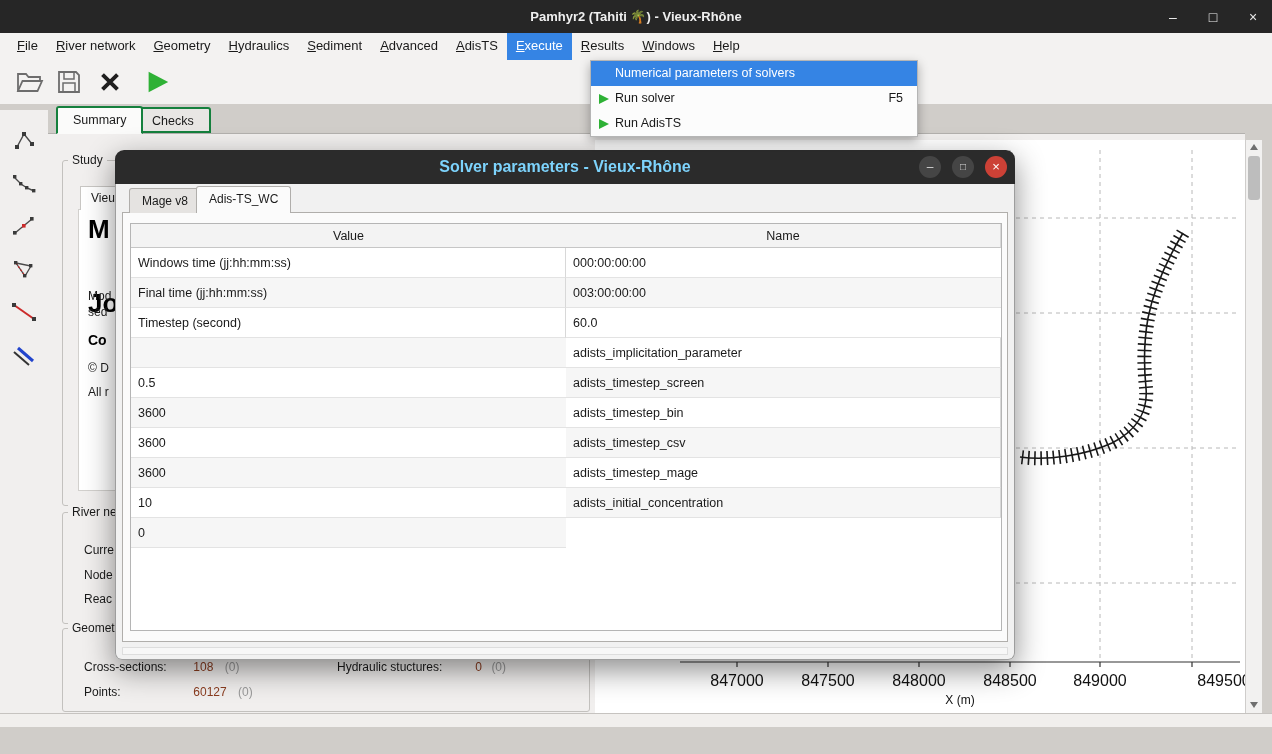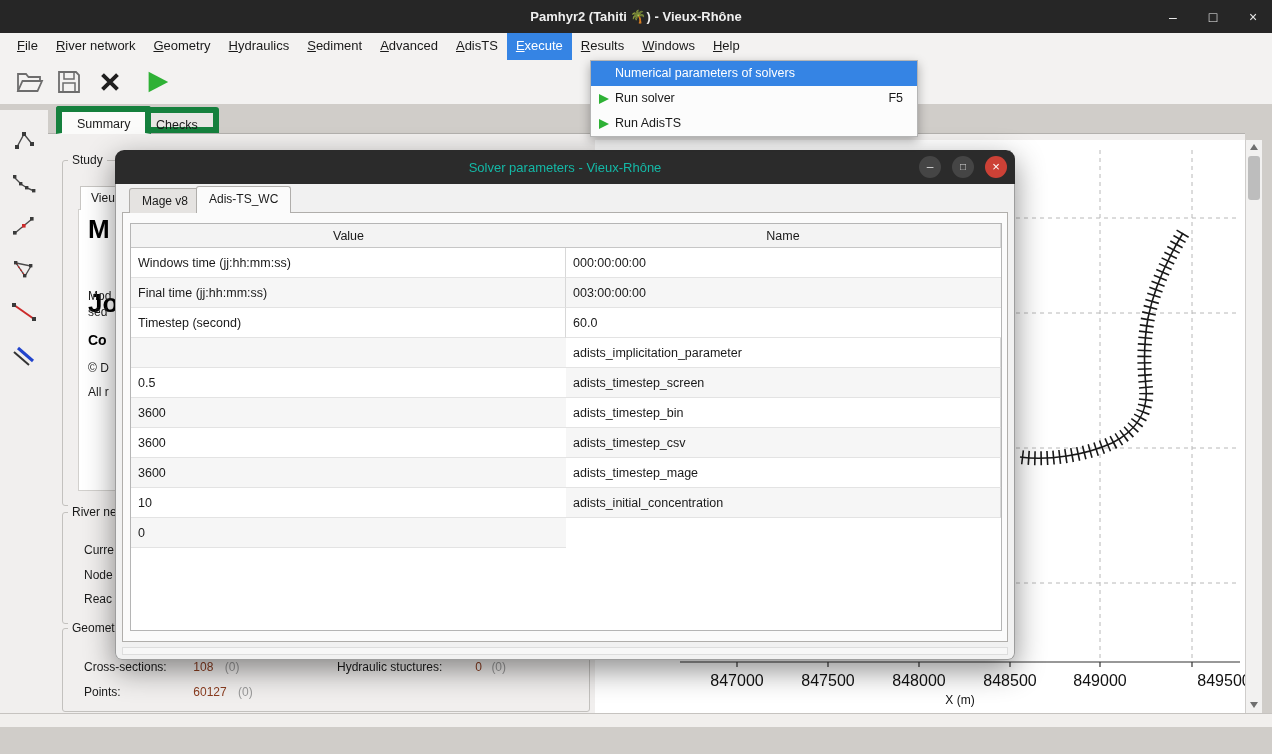--- a/index.html
+++ b/index.html
@@ -18,21 +18,21 @@
   .menu-item { display:inline-block; padding:5px 9px 4px 9px; white-space:nowrap; }
   .menu-item::first-letter { text-decoration:underline; }
   .menu-item.active { background:#3584e4; color:#ffffff; }
 
   
   #toolbar { left:0; top:60px; width:1272px; height:44px; background:#f3f2f1; }
   .toolbtn { position:absolute; top:5px; width:34px; height:34px; display:flex; align-items:center; justify-content:center; background:transparent; border:none; }
 
   
   #tab-underline { left:48px; top:133px; width:1197px; height:1px; background:#b3b1ae; }
-  .mtab { position:absolute; height:26px; line-height:25px; padding:0 15px; font-size:12.5px; border:6px solid #15803d; background:#e8e6e4; top:107px; border-radius:3px 3px 0 0; z-index:1; }
+  .mtab { position:absolute; height:26px; line-height:25px; padding:0 15px; font-size:12.5px; border:2px solid #15803d; background:#e8e6e4; top:107px; border-radius:3px 3px 0 0; z-index:1; }
   .mtab.active { background:#fbfbfa; height:28px; top:106px; z-index:3; border-bottom:1px solid #fbfbfa; }
 
   
   #sidebar { left:0; top:110px; width:48px; height:603px; background:#f1efee; }
   .side-btn { position:absolute; left:8px; width:32px; height:32px; background:transparent; border:none; display:flex; align-items:center; justify-content:center; }
 
   
   #content-bg { left:48px; top:134px; width:1197px; height:579px; background:#f1efee; }
   .groupbox { position:absolute; border:1px solid #c3c1be; border-radius:3px; }
   .gb-label { position:absolute; background:#f1efee; padding:0 4px; font-size:12px; color:#1a1a1a; z-index:2; }
@@ -65,21 +65,21 @@
   
   #dropdown { left:590px; top:60px; width:328px; background:#fcfcfc; border:1px solid #b5b5b5; box-shadow:0 4px 10px rgba(0,0,0,0.3); z-index:40; }
   .dd-item { position:relative; height:25px; line-height:25px; font-size:12.5px; padding-left:24px; white-space:nowrap; }
   .dd-item.highlight { background:#3584e4; color:#ffffff; }
   .dd-icon { position:absolute; left:7px; top:7px; width:12px; height:12px; }
   .dd-shortcut { position:absolute; right:14px; top:0; }
 
   
   #dialog { left:115px; top:150px; width:900px; height:510px; z-index:30; box-shadow:0 10px 30px rgba(0,0,0,0.45); border-radius:9px 9px 7px 7px; }
   #dlg-titlebar { position:absolute; left:0; top:0; width:900px; height:34px; background:#2b2b2b; border-radius:9px 9px 0 0; display:flex; align-items:center; justify-content:center; }
-  #dlg-titlebar .title { color:#14b8a6; font-size:13px; font-weight:400; }
+  #dlg-titlebar .title { color:#7dd3fc; font-size:16px; font-weight:700; }
   .dlg-circle { position:absolute; top:6px; width:22px; height:22px; border-radius:50%; border:none; color:#d8d8d8; font-size:12px; line-height:22px; text-align:center; padding:0; }
   #dlg-min { right:74px; background:#454545; }
   #dlg-max { right:41px; background:#454545; font-size:10px; }
   #dlg-close { right:8px; background:#cc4136; color:#fff; font-size:13px; }
   #dlg-body { position:absolute; left:0; top:34px; width:900px; height:476px; background:#f1f1f1; border:1px solid #9d9d9d; border-top:none; border-radius:0 0 7px 7px; }
   .dlg-tab { position:absolute; height:25px; line-height:24px; padding:0 12px; font-size:12px; background:#e5e3e1; border:1px solid #b0aeab; border-bottom:none; border-radius:3px 3px 0 0; top:4px; z-index:1; }
   .dlg-tab.active { background:#fbfbfb; height:27px; top:2px; z-index:3; }
   #dlg-panel { position:absolute; left:6px; top:28px; width:886px; height:430px; background:#fbfbfb; border:1px solid #b0aeab; }
   #ptable { position:absolute; left:7px; top:10px; width:872px; height:408px; background:#ffffff; border:1px solid #b5b5b5; display:grid; grid-template-columns:1fr 1fr; grid-template-rows:24px repeat(10,30px); align-content:start; }
   .th { background:#f3f3f3; border-bottom:1px solid #c6c6c6; font-size:12.5px; display:flex; align-items:center; justify-content:center; }

